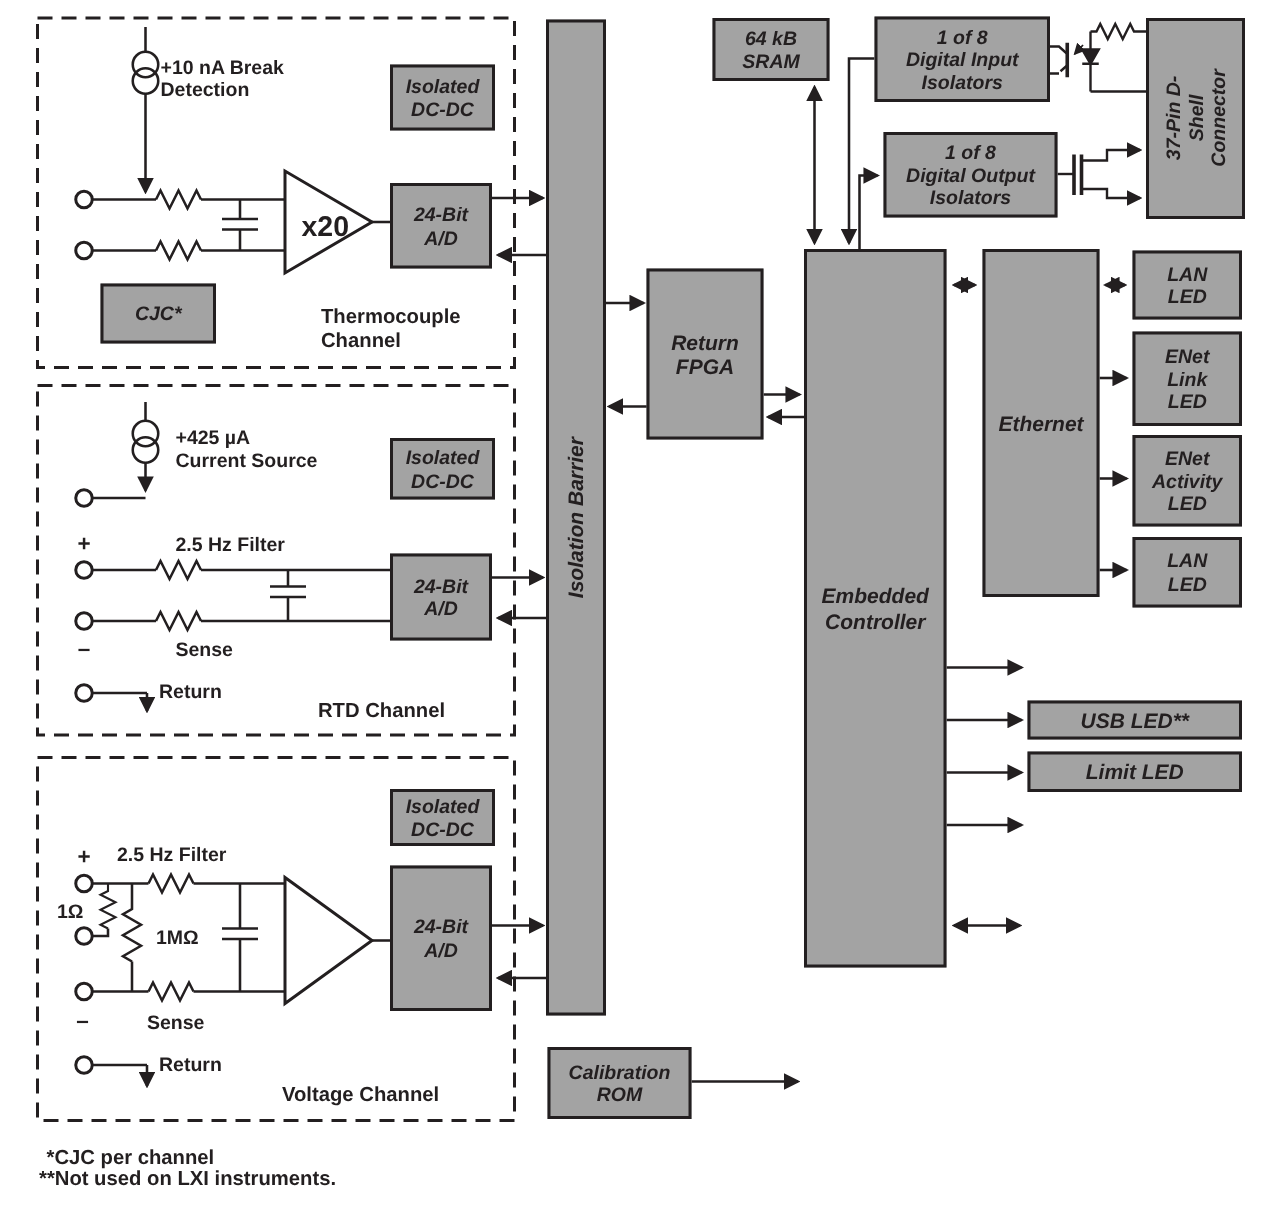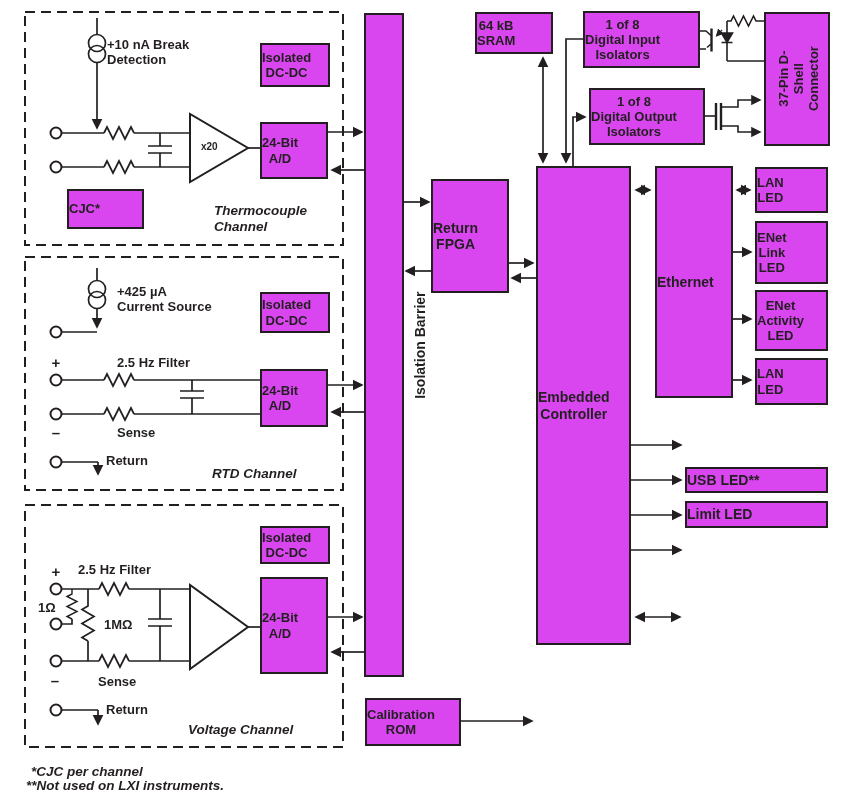--- a/index.html
+++ b/index.html
@@ -3,34 +3,35 @@
 <meta charset="utf-8">
 <style>
   html,body { margin:0; padding:0; background:#ffffff; }
   .stage {
     position:relative; width:850px; height:809px; background:#ffffff;
     font-family:"Liberation Sans", sans-serif; color:#231f20; overflow:hidden;
   }
   .wires { position:absolute; left:0; top:0; width:850px; height:809px; }
   .box {
     position:absolute; box-sizing:border-box; border:2.2px solid #231f20;
-    background:#d946ef; display:flex; align-items:center; 
+    background:#a3a3a3; display:flex; align-items:center; justify-content:center;
     text-align:center;
+    font-style:italic;
   }
   .box span {
     white-space:pre-line; font-weight:700; font-size:13px; line-height:1.16; color:#231f20;
   }
   .box span.vert { transform:rotate(-90deg); white-space:pre; }
   .box span.vert2 { transform:rotate(-90deg); white-space:pre-line; }
   .box span.big { font-size:14px; }
   .lbl {
     position:absolute; font-weight:700; font-size:13px; line-height:1.16;
     color:#231f20; white-space:pre-line;
   }
-  .it { font-style:italic; font-size:13.5px; }
+  .it { font-size:13.5px; }
   .sign { font-size:15px; width:14px; text-align:center; }
   svg path, svg rect.dash, svg circle { vector-effect:none; }
 </style>
 </head>
 <body>
 
 <div class="stage">
 
   <svg class="wires" viewBox="0 0 850 809">
     <defs>
@@ -238,21 +239,21 @@
     </div>
   <div class="box" style="left:685px;top:467px;width:143px;height:26px">
       <span class="big">USB LED**</span>
     </div>
   <div class="box" style="left:685px;top:501px;width:143px;height:27px">
       <span class="big">Limit LED</span>
     </div>
 
   <div class="lbl" style="left:107px;top:37px">+10 nA Break
 Detection</div>
-  <div class="lbl" style="left:201px;top:141px;font-size:10px">x20</div>
+  <div class="lbl" style="left:201px;top:141px;font-size:19px">x20</div>
   <div class="lbl it" style="left:214px;top:203px">Thermocouple
 Channel</div>
 
   <div class="lbl" style="left:117px;top:284px">+425 µA
 Current Source</div>
   <div class="lbl" style="left:117px;top:355px">2.5 Hz Filter</div>
   <div class="lbl sign" style="left:49px;top:354px">+</div>
   <div class="lbl sign" style="left:49px;top:424px">–</div>
   <div class="lbl" style="left:117px;top:425px">Sense</div>
   <div class="lbl" style="left:106px;top:453px">Return</div>

